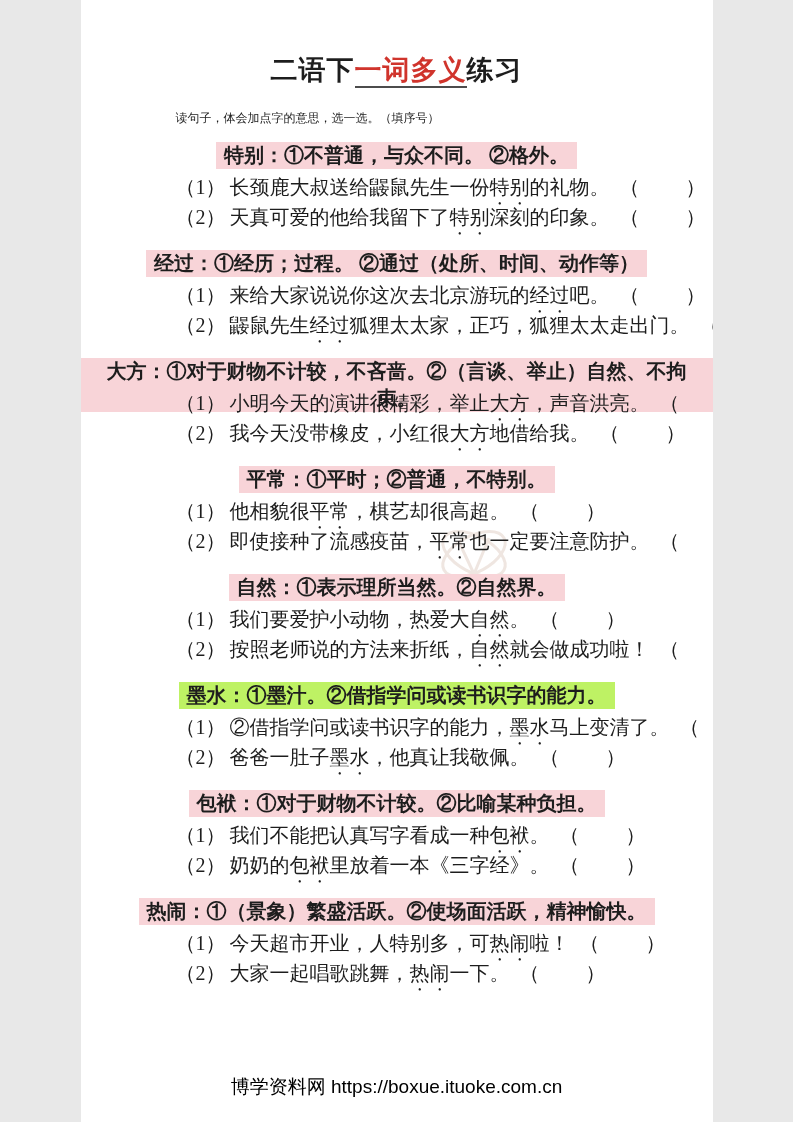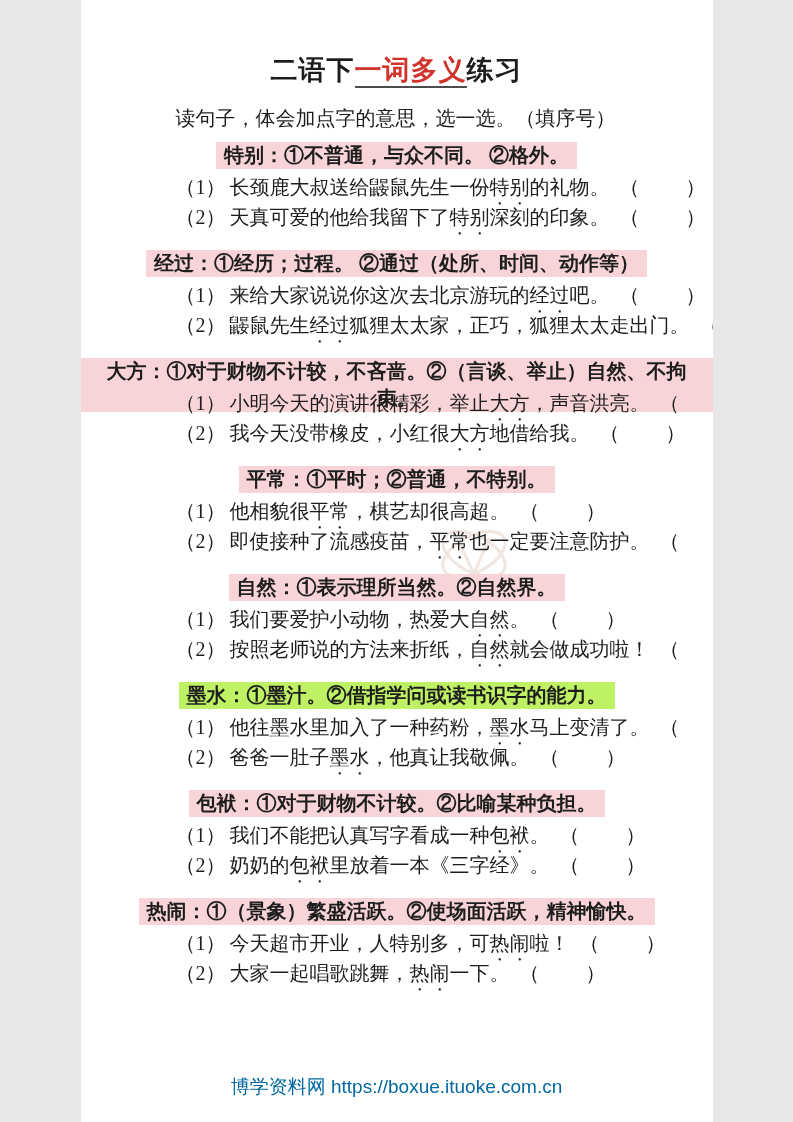--- a/index.html
+++ b/index.html
@@ -20,21 +20,21 @@
     font-size: 27px;
     font-weight: bold;
     letter-spacing: 1px;
   }
   .title-red {
     border-bottom: 2px solid #4c4c4c;
     padding-bottom: 1px;
   }
   .instruction {
     margin: 16px 0 10px 95px;
-    font-size: 20px;
+    font-size: 12px;
     line-height: 28px;
     font-weight: 500;
   }
   .sections { position: relative; z-index: 2; }
   .section { margin-bottom: 18px; }
   .def-row {
     text-align: center;
     line-height: 30px;
     height: 30px;
   }
@@ -127,21 +127,21 @@
       <span class="def-highlight" style="background: rgb(248, 212, 216);"><b class="term">自然：</b><span class="def-text">①表示理所当然。②自然界。</span></span>
     </div>
     <p class="sentence"><span class="num">（1）</span><span class="pre">我们要爱护小动物，热爱大</span><span class="em-word">自然</span><span class="post">。</span><span class="blank">（　　）</span></p>
   <p class="sentence"><span class="num">（2）</span><span class="pre">按照老师说的方法来折纸，</span><span class="em-word">自然</span><span class="post">就会做成功啦！</span><span class="blank">（　　）</span></p>
       </section>
 
   <section class="section">
     <div class="def-row">
       <span class="def-highlight" style="background: #bef264;"><b class="term">墨水：</b><span class="def-text">①墨汁。②借指学问或读书识字的能力。</span></span>
     </div>
-    <p class="sentence"><span class="num">（1）</span><span class="pre">他往墨水里加入了一种药粉，</span><span class="em-word">墨水</span><span class="post">马上变清了。</span><span class="blank">（　　）</span></p>
+    <p class="sentence"><span class="num">（1）</span><span class="pre">②借指学问或读书识字的能力，</span><span class="em-word">墨水</span><span class="post">马上变清了。</span><span class="blank">（　　）</span></p>
   <p class="sentence"><span class="num">（2）</span><span class="pre">爸爸一肚子</span><span class="em-word">墨水</span><span class="post">，他真让我敬佩。</span><span class="blank">（　　）</span></p>
       </section>
 
   <section class="section">
     <div class="def-row">
       <span class="def-highlight" style="background: rgb(248, 212, 216);"><b class="term">包袱：</b><span class="def-text">①对于财物不计较。②比喻某种负担。</span></span>
     </div>
     <p class="sentence"><span class="num">（1）</span><span class="pre">我们不能把认真写字看成一种</span><span class="em-word">包袱</span><span class="post">。</span><span class="blank">（　　）</span></p>
   <p class="sentence"><span class="num">（2）</span><span class="pre">奶奶的</span><span class="em-word">包袱</span><span class="post">里放着一本《三字经》。</span><span class="blank">（　　）</span></p>
       </section>
@@ -159,14 +159,14 @@
     <svg width="110" height="96" viewBox="0 0 110 96">
       <g fill="none" stroke="#dcc9bd" stroke-width="3">
         <ellipse cx="55" cy="42" rx="34" ry="18" transform="rotate(-28 55 42)"></ellipse>
         <ellipse cx="55" cy="42" rx="34" ry="18" transform="rotate(28 55 42)"></ellipse>
         <path d="M40 30 L55 62 L70 26"></path>
         <path d="M30 74 Q55 90 80 72" stroke-width="2"></path>
       </g>
     </svg>
   </div>
 
-  <p class="footer" style="color: #0369a1;">博学资料网 https://boxue.ituoke.com.cn</p>
+  <p class="footer" style="color: #000000;">博学资料网 https://boxue.ituoke.com.cn</p>
 </div>
 
 </body></html>

